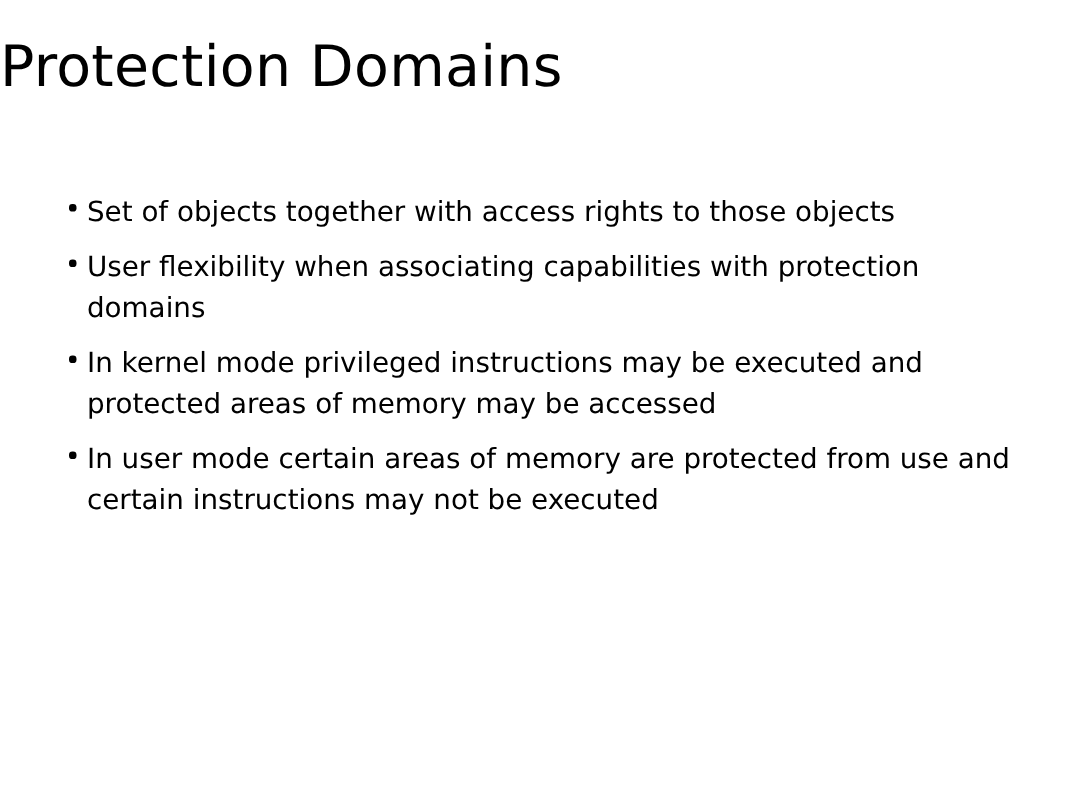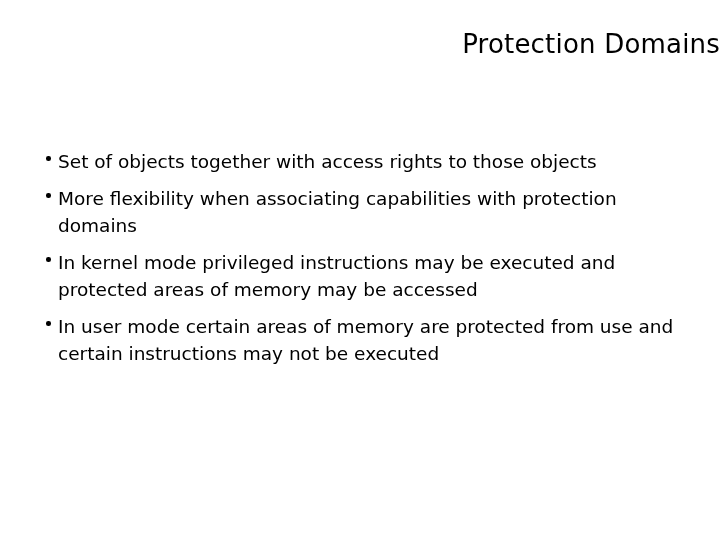--- a/index.html
+++ b/index.html
@@ -20,33 +20,33 @@
     width: 720px;
     height: 540px;
     background: #ffffff;
     box-sizing: border-box;
   }
   .slide-title {
     position: absolute;
     left: 0;
     top: 24px;
     width: 720px;
-    text-align: right;
+    text-align: left;
     font-family: "DejaVu Sans", sans-serif;
-    font-size: 26px;
+    font-size: 38px;
     font-weight: 400;
     line-height: 40px;
     letter-spacing: 0.2px;
     color: #000000;
     white-space: nowrap;
   }
   .body-block {
     position: absolute;
     left: 44px;
-    top: 148px;
+    top: 128px;
     width: 648px;
   }
   ul.bullet-list {
     list-style: none;
     margin: 0;
     padding: 0;
   }
   li.bullet-item {
     position: relative;
     padding-left: 14px;
@@ -84,21 +84,21 @@
   <div class="body-block">
     <ul class="bullet-list">
 
       <li class="bullet-item">
         <span class="bullet-marker"></span>
         <span class="bullet-text">Set of objects together with access rights to those objects</span>
       </li>
 
       <li class="bullet-item">
         <span class="bullet-marker"></span>
-        <span class="bullet-text">More flexibility when associating capabilities with protection domains</span>
+        <span class="bullet-text">User flexibility when associating capabilities with protection domains</span>
       </li>
 
 
 
 
       <li class="bullet-item">
         <span class="bullet-marker"></span>
         <span class="bullet-text">In kernel mode privileged instructions may be executed and protected areas of memory may be accessed</span>
       </li>
 

